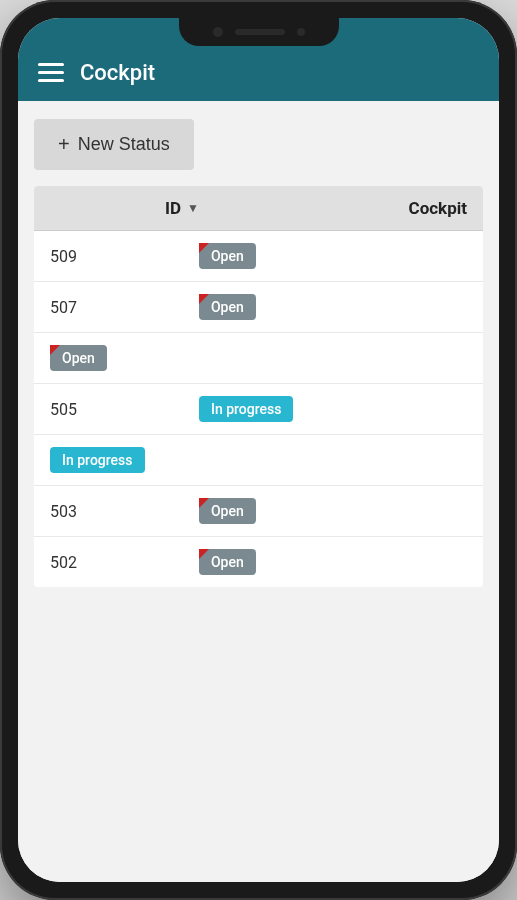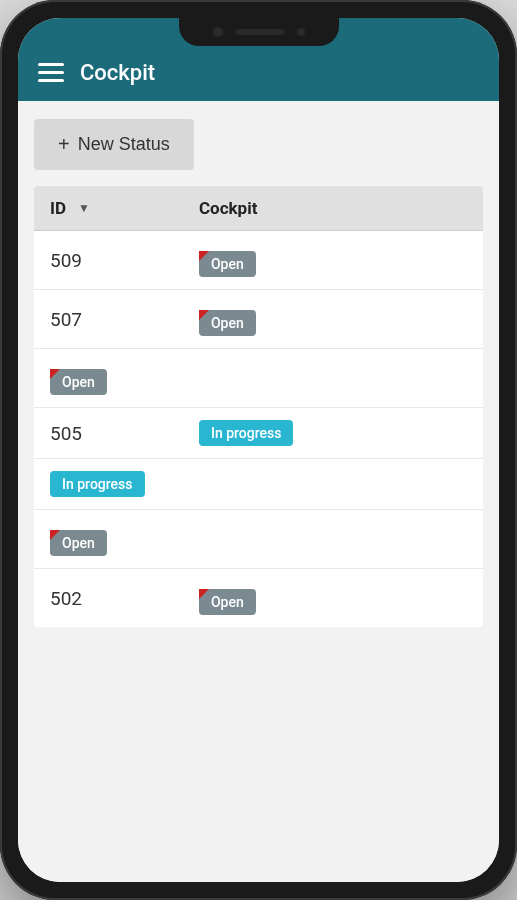--- a/index.html
+++ b/index.html
@@ -146,21 +146,22 @@
       padding: 12px 16px;
       border-bottom: 1px solid #ccc;
     }
 
     .col-header {
       font-size: 17px;
       font-weight: 700;
       color: #222;
       display: flex;
       align-items: center;
-      gap: 12px;
+      gap: 6px;
+      justify-content: flex-end;
     }
 
     .sort-arrow {
       display: inline-block;
       color: #555;
       font-size: 12px;
     }
 
     .table-row {
       display: grid;
@@ -169,40 +170,39 @@
       border-bottom: 1px solid #e8e8e8;
       align-items: center;
       background: white;
     }
 
     .table-row:last-child {
       border-bottom: none;
     }
 
     .ticket-id {
-      font-size: 19px;
+      font-size: 16px;
       color: #333;
       font-weight: 400;
     }
 
     .status-badge {
       display: inline-flex;
       align-items: center;
       border-radius: 4px;
       padding: 5px 12px;
       font-size: 14px;
       font-weight: 500;
       color: white;
       position: relative;
       overflow: visible;
     }
 
     .status-open {
       background: #7a8a90;
-      margin-top: 8px;
     }
 
     .status-in-progress {
       background: #29b6d0;
     }
 
     .corner-tag {
       position: absolute;
       top: 0;
       left: 0;
@@ -278,20 +278,21 @@
               <div><span class="status-badge status-in-progress">
                   <span>In progress</span>
                 </span></div>
             </div>
             <div class="table-row">
               <div><span class="status-badge status-in-progress">
                   <span>In progress</span>
                 </span></div>
             </div>
             <div class="table-row">
+              <div class="ticket-id">503</div>
               <div><span class="status-badge status-open">
                   <span class="corner-tag"></span>
                   <span>Open</span>
                 </span></div>
             </div>
             <div class="table-row">
               <div class="ticket-id">502</div>
               <div><span class="status-badge status-open">
                   <span class="corner-tag"></span>
                   <span>Open</span>

